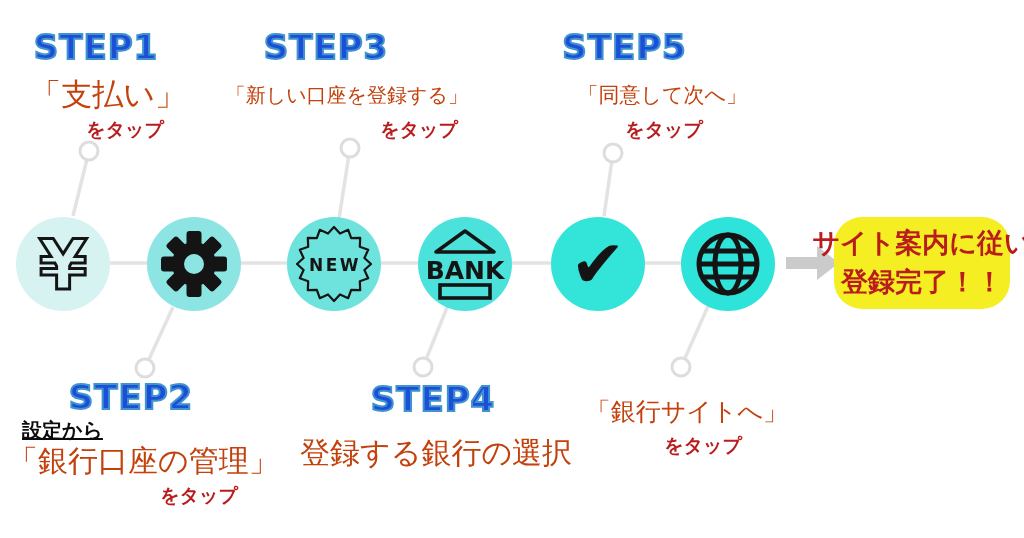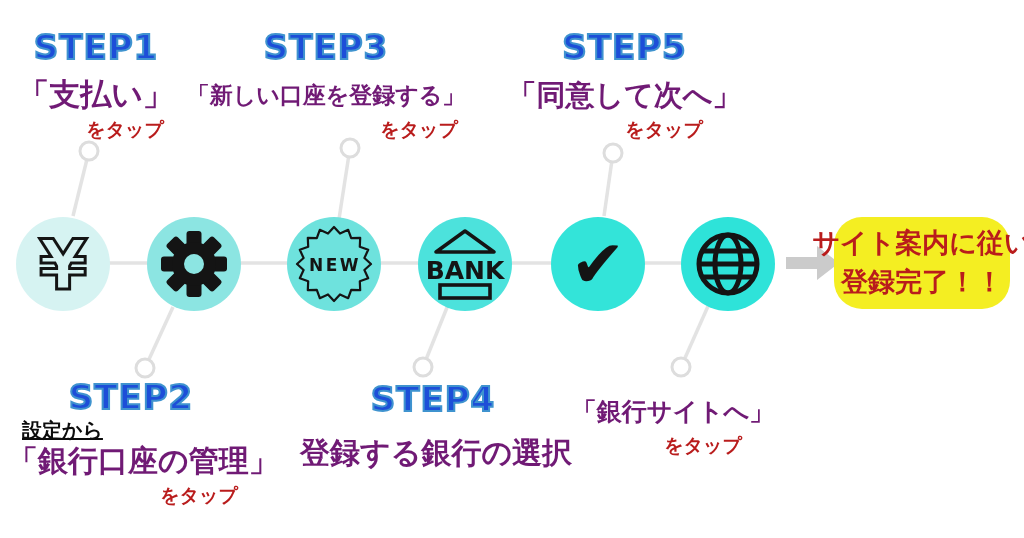--- a/index.html
+++ b/index.html
@@ -10,28 +10,28 @@
   svg{display:block;}
   #connector-layer{position:absolute;left:0;top:0;z-index:0;}
   .icon{position:absolute;top:216px;width:96px;height:96px;z-index:2;}
   .step-text{position:absolute;z-index:3;}
   .step-label{
     font-size:34px;font-weight:800;letter-spacing:1px;text-align:center;
     color:#1d4ed8;-webkit-text-stroke:2px #3f93cf;
     font-family:"DejaVu Sans","Liberation Sans",sans-serif;
     line-height:42px;
   }
-  .step-main{font-size:30px;font-weight:700;color:#701a75;text-align:center;margin-top:8px;line-height:38px;white-space:nowrap;}
+  .step-main{font-size:30px;font-weight:400;color:#c2410c;text-align:right;margin-top:8px;line-height:38px;white-space:nowrap;}
   .step-sub{font-size:19px;font-weight:800;color:#b91c1c;text-align:right;line-height:24px;margin-top:4px;}
   .step-pre{font-size:20px;font-weight:800;color:#0c0c0c;text-align:left;line-height:24px;margin-top:0px;}
   #step1-text .step-main{font-size:31px;}
   #step1-text .step-sub{padding-right:22px;}
-  #step3-text .step-main{font-size:23px;}
+  #step3-text .step-main{font-size:20px;}
   #step3-text .step-sub{padding-right:10px;}
-  #step5-text .step-main{font-size:29px;}
+  #step5-text .step-main{font-size:21px;}
   #step5-text .step-sub{padding-right:44px;}
   #step2-text .step-pre{padding-left:14px;text-decoration:underline;}
   #step2-text .step-main{margin-top:0;}
   #step2-text .step-sub{padding-right:16px;}
   #step4-text .step-main{margin-top:14px;}
   #step6-text .step-main{font-size:25px;margin-top:14px;}
   #step6-text .step-sub{padding-right:46px;}
   #result-box{
     position:absolute;left:834px;top:217px;width:176px;height:92px;z-index:2;
     background:#f4ee22;border-radius:28px;

